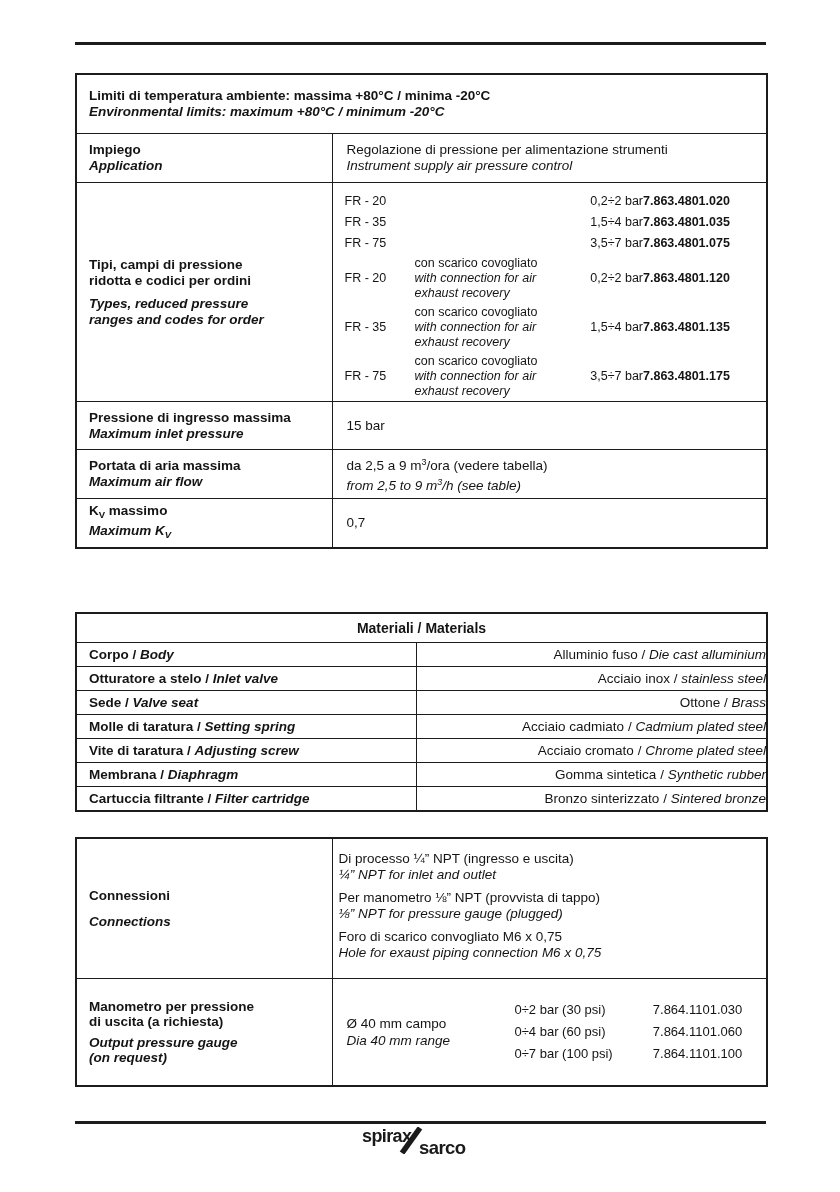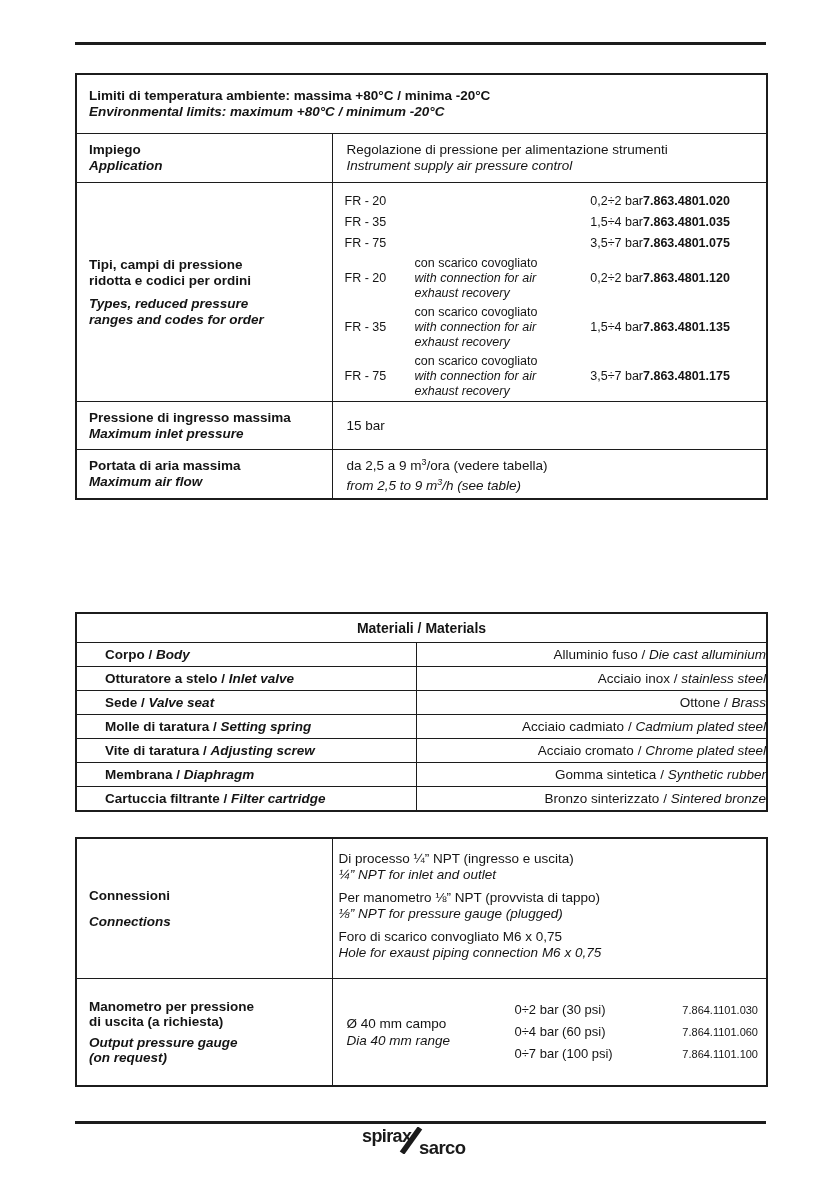--- a/index.html
+++ b/index.html
@@ -36,35 +36,35 @@
   .trow.tall{height:49px;}
   .trange{text-align:right;}
   .tcode{text-align:left;padding-right:3px;font-weight:bold;}
   .tdesc{padding-left:4px;}
   .tdesc span{display:block;}
 
   
   #materials{top:612px;}
   #materials td{font-size:13.5px;line-height:16px;}
   #materials .mhead{text-align:center;font-weight:bold;font-size:14px;height:28px;}
-  #materials .ml{padding-left:28px;height:23px;}
+  #materials .ml{padding-left:12px;height:23px;}
   #materials .mv{padding-left:14px;height:23px;text-align:right;}
 
   
   #conn{top:837px;}
   #conn td{font-size:13.5px;line-height:15.5px;}
   #conn .lab{padding-left:12px;}
   .conn-lines .l2{margin-top:10px;}
   .conn-paras{padding:12px 8px 10px 6px;}
   .conn-paras .pair{margin-bottom:8px;}
   .conn-paras .pair div{line-height:15.5px;}
   .gauge-cell{padding:8px 5px 8px 14px !important;}
   .gauge-grid{display:grid;grid-template-columns:168px 1fr 124px;align-items:center;}
   .gauge-opts div, .gauge-codes div{height:22px;line-height:22px;}
-  .gauge-codes{text-align:right;padding-right:3px;font-size:11px;}
+  .gauge-codes{text-align:center;padding-right:3px;font-size:13px;}
   .gauge-opts{font-size:13px;}
   .dia div{line-height:17px;}
 
   
   #logo{position:absolute;left:362px;top:1126px;width:130px;height:34px;}
   .logo-spirax{position:absolute;left:0;top:0;font-weight:bold;font-size:18px;letter-spacing:-0.6px;color:#1a1a1a;}
   .logo-sarco{position:absolute;left:57px;top:10.5px;font-weight:bold;font-size:18.5px;letter-spacing:-0.6px;color:#1a1a1a;}
   .logo-slash{position:absolute;left:37px;top:1px;width:24px;height:27px;}
 </style>
 </head>
@@ -163,20 +163,29 @@
     </td>
   </tr>
   <tr>
     <td class="lab" style="height:48px">
       <div class="b">Portata di aria massima</div>
       <div class="bi">Maximum air flow</div>
     </td>
     <td class="val">
       <div><span>da 2,5 a 9 m</span><sup class="cu">3</sup><span>/ora (vedere tabella)</span></div>
       <div class="i"><span>from 2,5 to 9 m</span><sup class="cu">3</sup><span>/h (see table)</span></div>
+    </td>
+  </tr>
+  <tr>
+    <td class="lab" style="height:48px">
+      <div class="b"><span>K</span><sub class="vv">V</sub><span> massimo</span></div>
+      <div class="bi"><span>Maximum K</span><sub class="vv">V</sub></div>
+    </td>
+    <td class="val">
+      <div>0,7</div>
     </td>
   </tr>
 </tbody>
   </table>
 
 <table id="materials">
   <colgroup>
       <col style="width:340px">
       <col>
     </colgroup>

